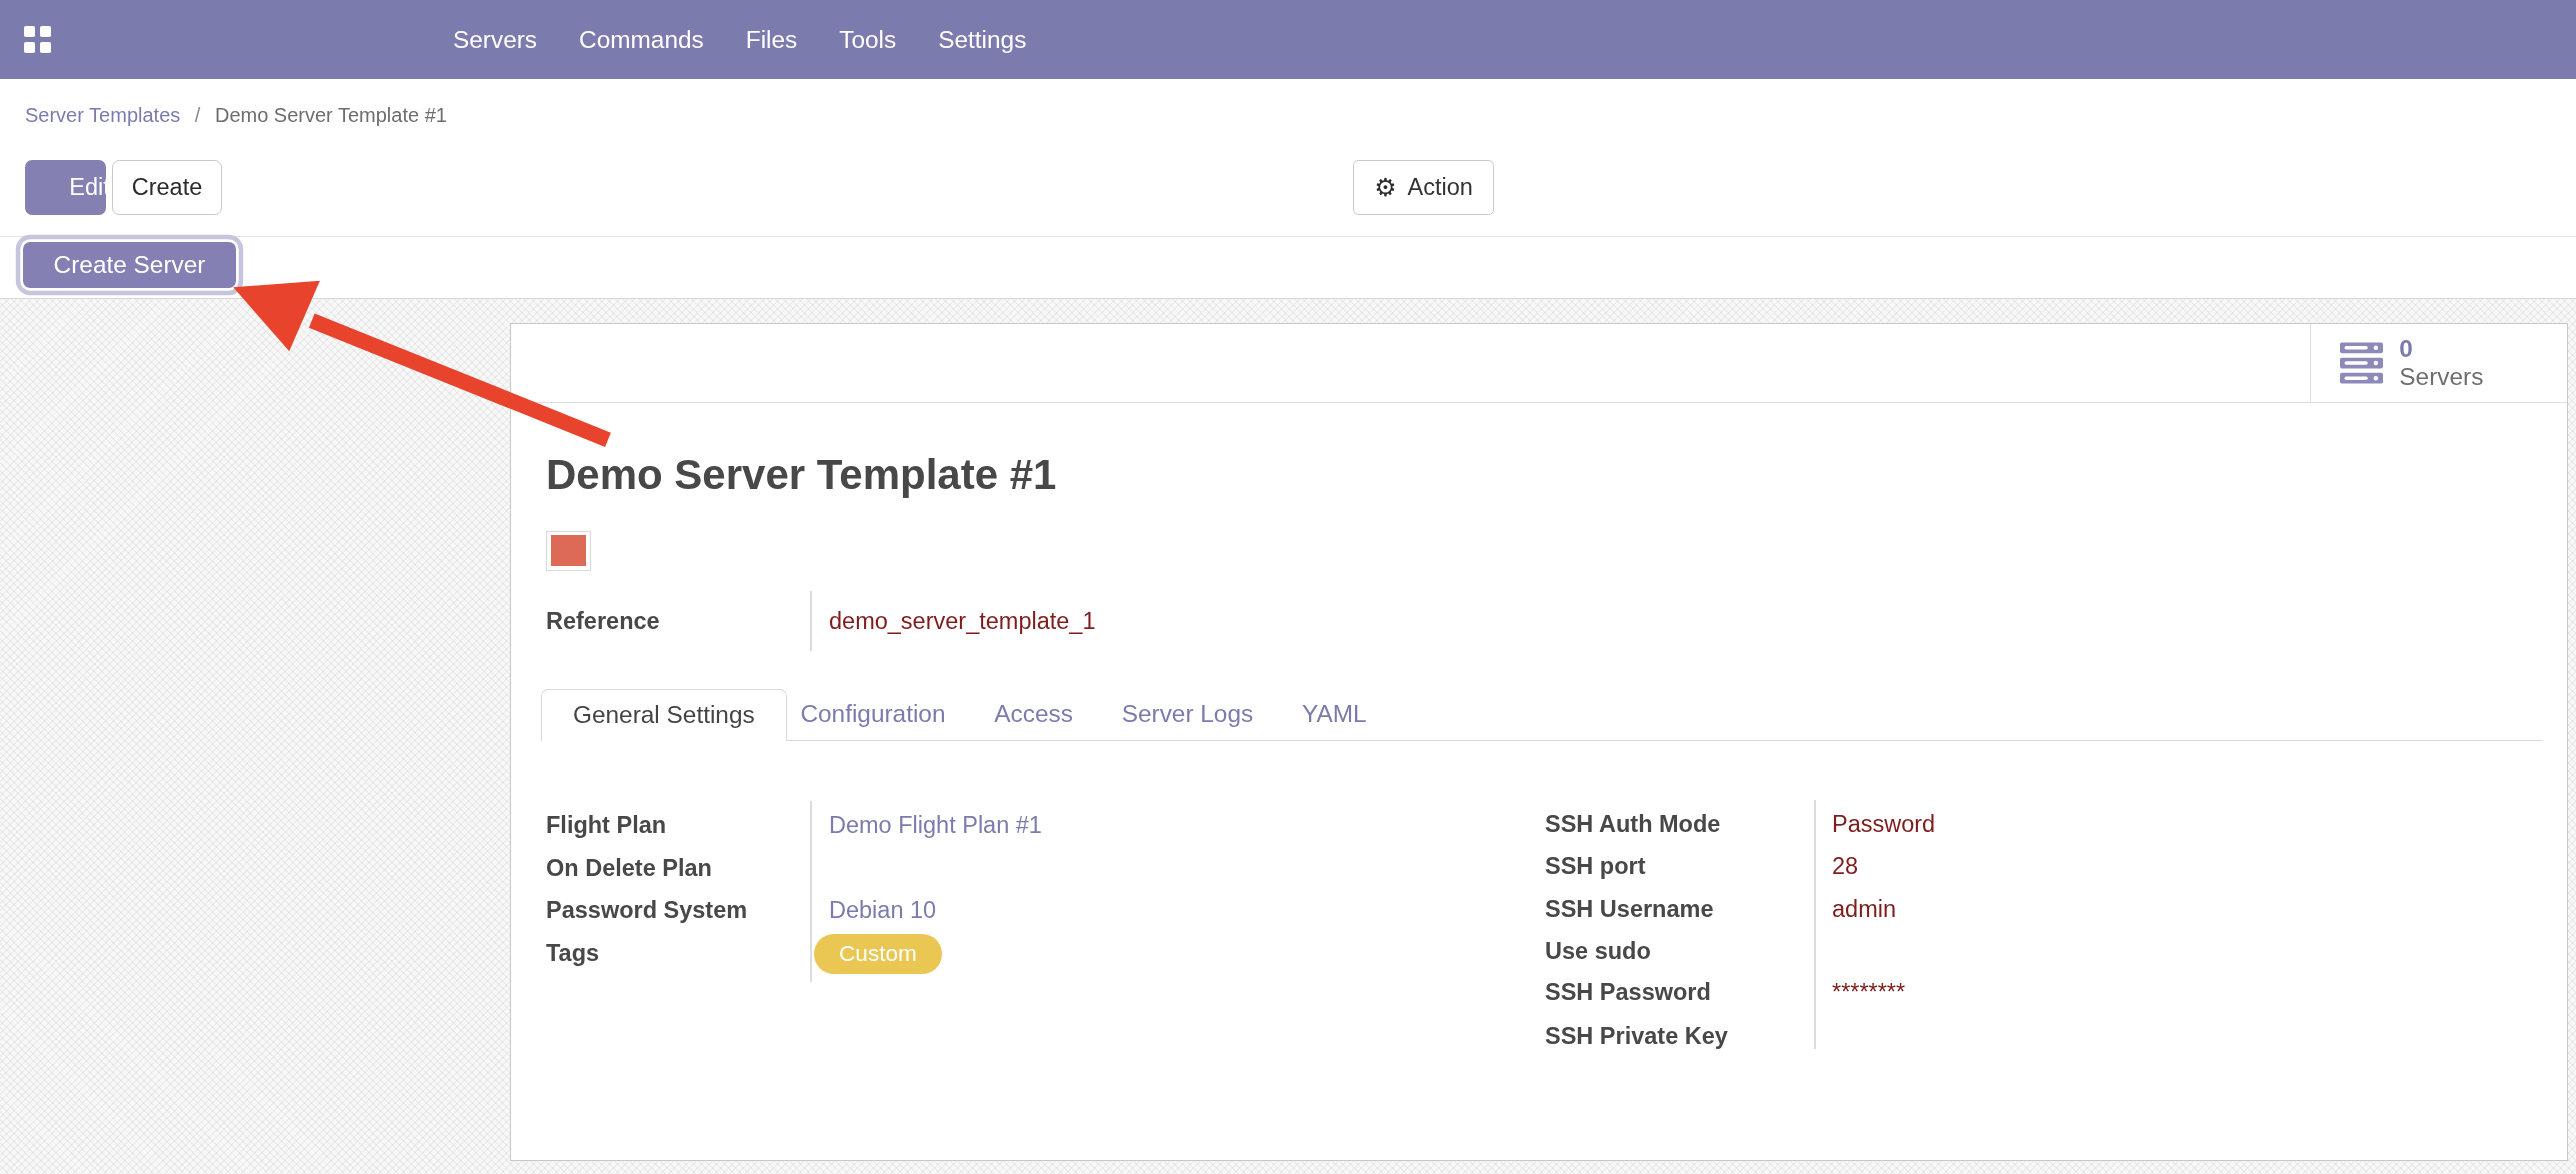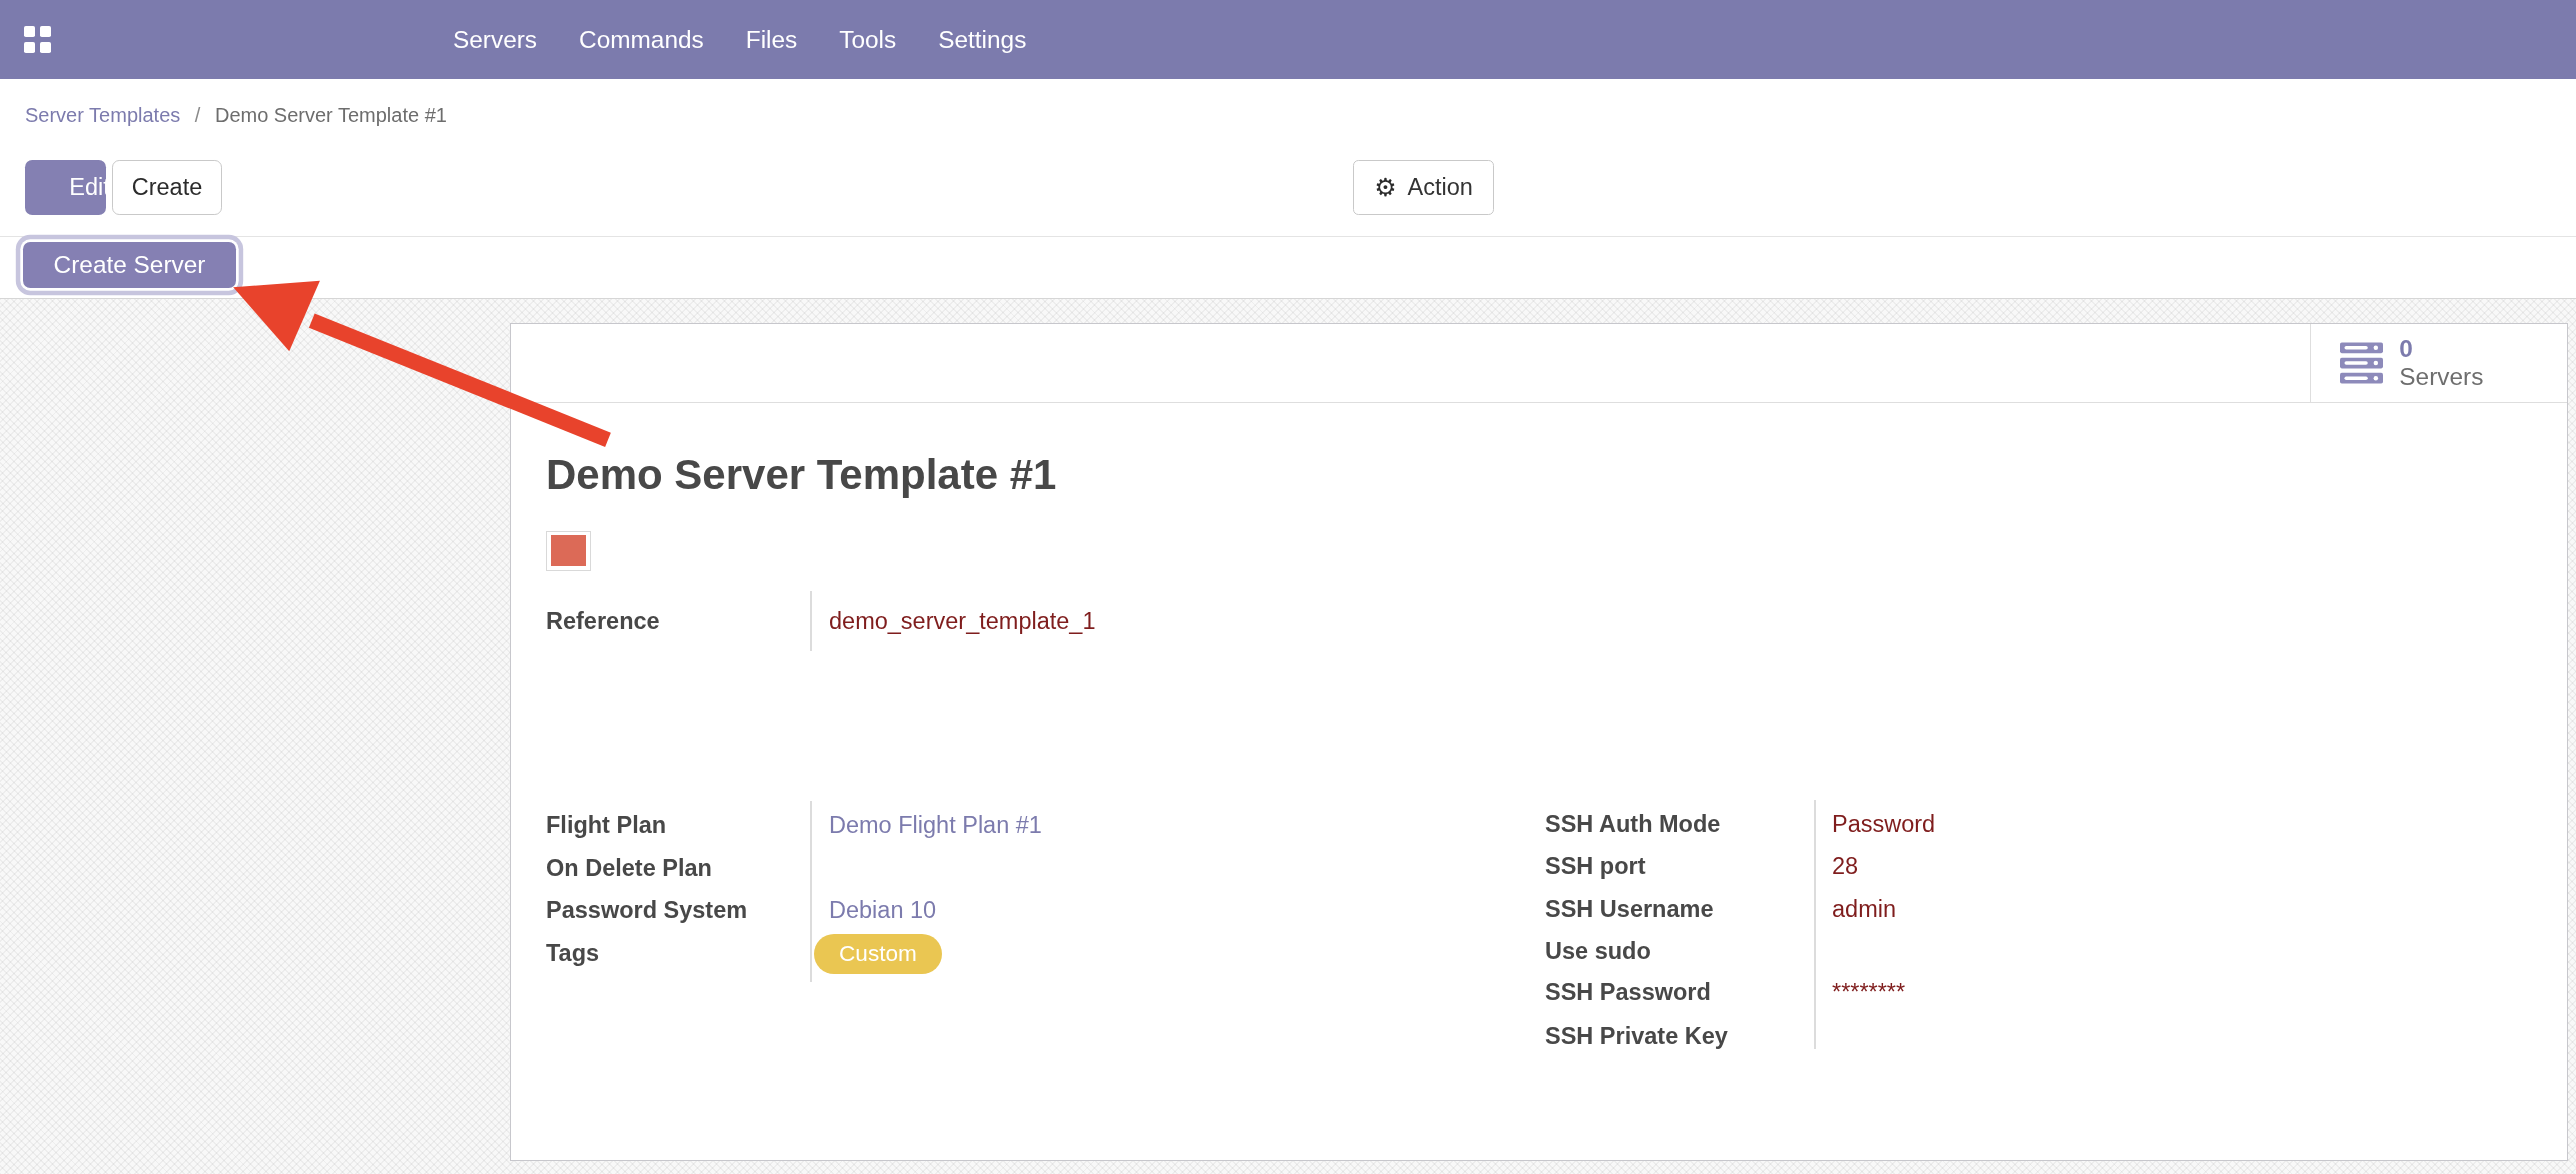--- a/index.html
+++ b/index.html
@@ -207,20 +207,30 @@
 
     <div class="record-title">Demo Server Template #1</div>
     <div class="color-swatch">
         <div class="fill"></div>
       </div>
 
     <div class="field-label ref-label">Reference</div>
     <div class="vsep ref-sep"></div>
     <div class="field-value ref-value">demo_server_template_1</div>
 
+    <div class="tab-strip">
+      <div class="tab-border"></div>
+      <div class="tab-active">General Settings</div>
+      <div class="tab-links">
+        <span class="tab-link">Configuration</span>
+        <span class="tab-link">Access</span>
+        <span class="tab-link">Server Logs</span>
+        <span class="tab-link">YAML</span>
+      </div>
+    </div>
 
     <div class="vsep" style="left:299px; top:477px; height:181px;"></div>
     <div class="frow" style="left:35px;  top:481px;">
         <span class="field-label">Flight Plan</span>
       </div>
     <div class="frow" style="left:318px; top:481px;">
         <span class="field-value link">Demo Flight Plan #1</span>
       </div>
     <div class="frow" style="left:35px;  top:524px;">
         <span class="field-label">On Delete Plan</span>

